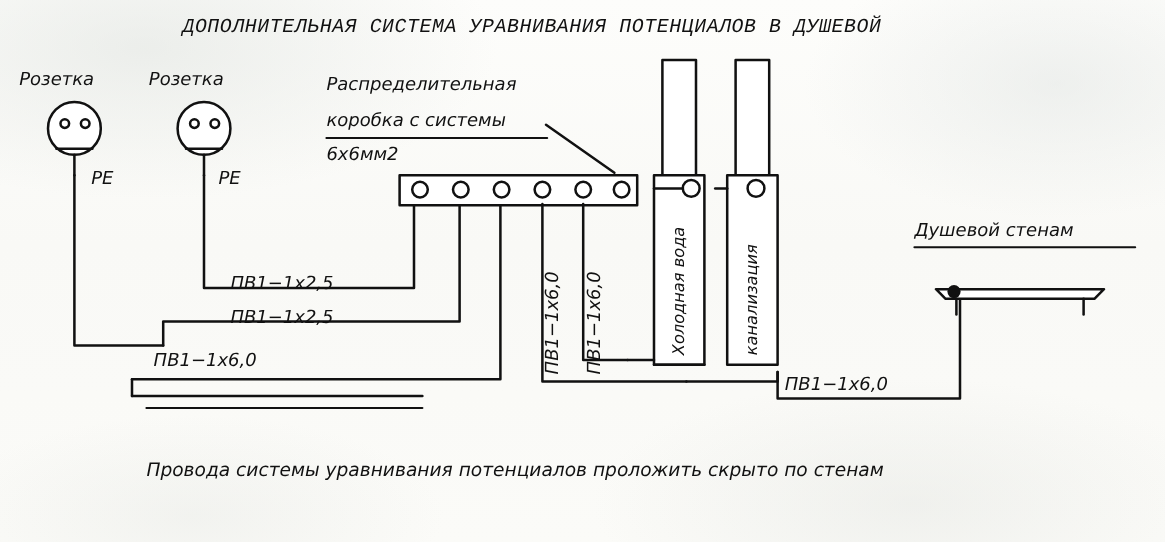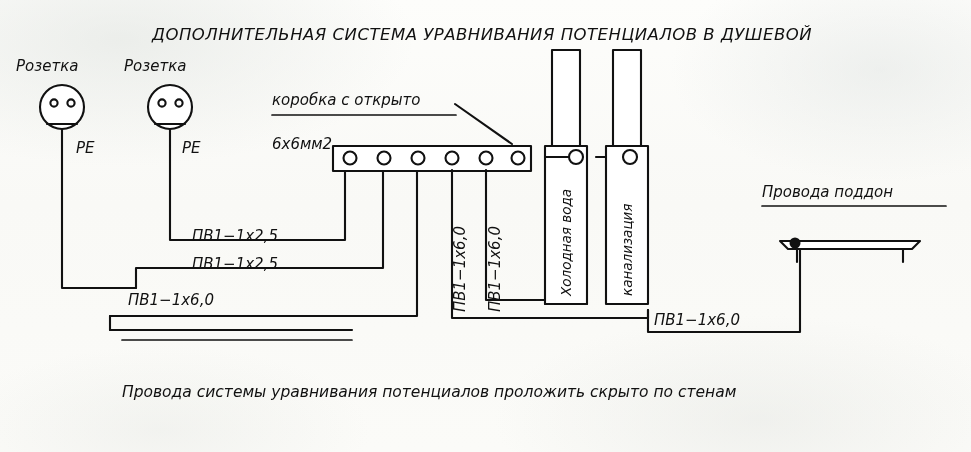--- a/index.html
+++ b/index.html
@@ -130,39 +130,40 @@
         <path d="M797 249 L797 262"></path>
         <path d="M903 249 L903 262"></path>
       </g>
       <circle cx="795" cy="243" r="5.5" fill="#111111" stroke="none"></circle>
       <path d="M762 206 L946 206" stroke-width="1.7"></path>
 
       <path d="M122 340 L352 340" stroke-width="1.7"></path>
     </g>
   </svg>
 
-  <div class="txt title" style="left:152px; top:26px;">ДОПОЛНИТЕЛЬНАЯ СИСТЕМА УРАВНИВАНИЯ ПОТЕНЦИАЛОВ В ДУШЕВОЙ</div>
+  <div class="txt title" style="left:152px; top:14px;font-family:Liberation Mono, monospace;">ДОПОЛНИТЕЛЬНАЯ СИСТЕМА УРАВНИВАНИЯ ПОТЕНЦИАЛОВ В ДУШЕВОЙ</div>
 
   <div class="txt lbl" style="left:16px; top:58px;">Розетка</div>
   <div class="txt lbl" style="left:124px; top:58px;">Розетка</div>
 
   <div class="txt lbl" style="left:76px; top:140px;">PE</div>
   <div class="txt lbl" style="left:182px; top:140px;">PE</div>
 
-  <div class="txt lbl" style="left:272px; top:92px;">коробка с открыто</div>
-  <div class="txt lbl" style="left:272px; top:136px;font-style:italic;">6x6мм2</div>
+  <div class="txt lbl" style="left:272px; top:62px;">Распределительная</div>
+  <div class="txt lbl" style="left:272px; top:92px;">коробка с системы</div>
+  <div class="txt lbl" style="left:272px; top:120px;font-style:italic;">6x6мм2</div>
 
   <div class="txt lbl" style="left:192px; top:228px;">ПВ1−1х2,5</div>
   <div class="txt lbl" style="left:192px; top:256px;">ПВ1−1х2,5</div>
   <div class="txt lbl" style="left:128px; top:292px;">ПВ1−1х6,0</div>
 
   <div class="txt lbl vert" style="left:452px; top:312px;">ПВ1−1х6,0</div>
   <div class="txt lbl vert" style="left:487px; top:312px;">ПВ1−1х6,0</div>
 
   <div class="txt lbl-sm vert" style="left:559px; top:296px;">Холодная вода</div>
   <div class="txt lbl-sm vert" style="left:620px; top:296px;">канализация</div>
 
-  <div class="txt lbl" style="left:762px; top:184px;">Провода поддон</div>
+  <div class="txt lbl" style="left:762px; top:184px;">Душевой стенам</div>
   <div class="txt lbl" style="left:654px; top:312px;">ПВ1−1х6,0</div>
 
   <div class="txt note" style="left:122px; top:384px;">Провода системы уравнивания потенциалов проложить скрыто по стенам</div>
 
 </div>
 
 </body></html>

